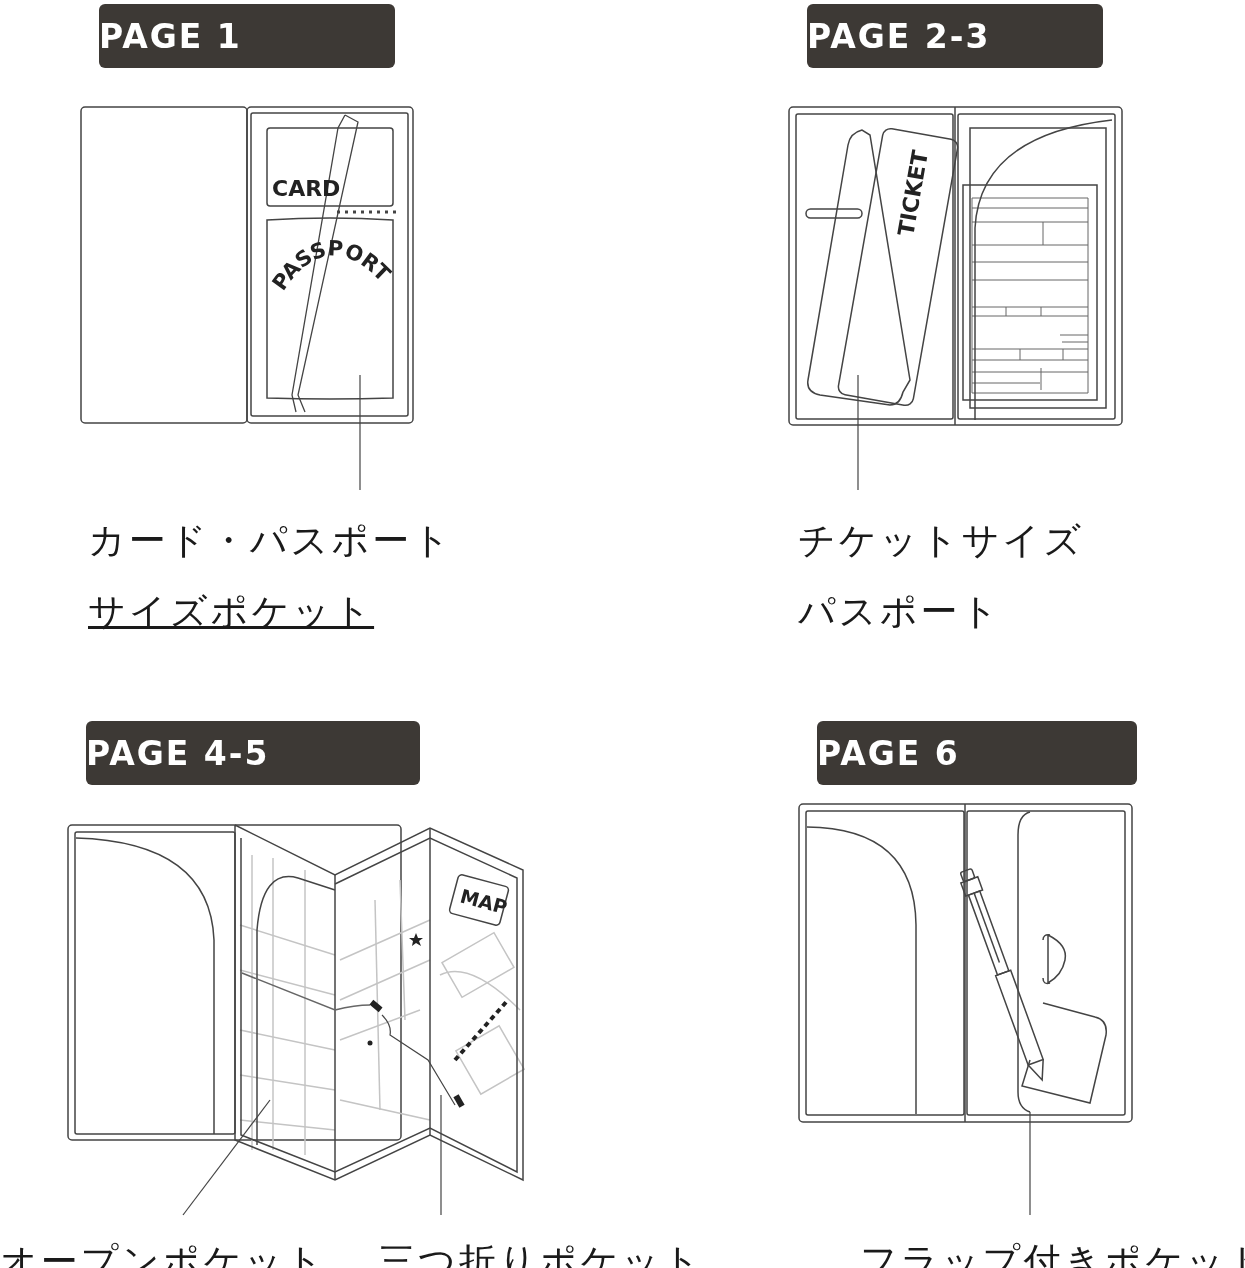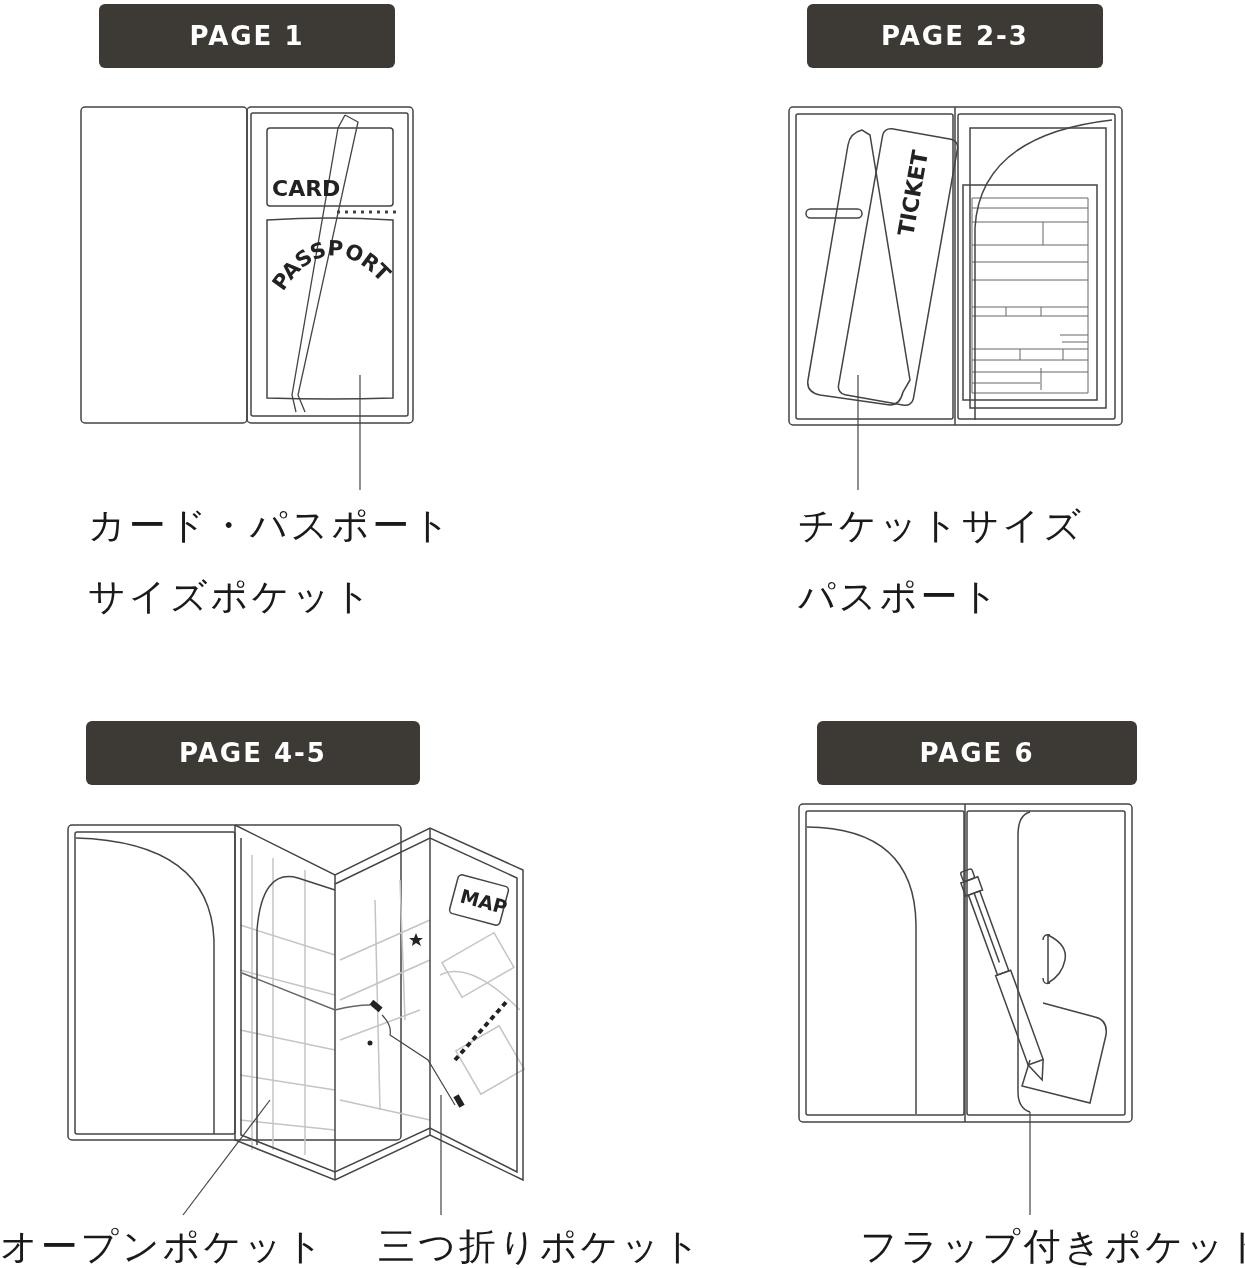--- a/index.html
+++ b/index.html
@@ -1,21 +1,21 @@
 <!DOCTYPE html>
 <html><head>
 <meta charset="utf-8">
 <style>
   html,body{margin:0;padding:0;background:#ffffff;}
   body{width:1245px;height:1268px;position:relative;overflow:hidden;font-family:"DejaVu Sans",sans-serif;color:#222;}
   .badge{position:absolute;height:64px;background:#3d3935;border-radius:6px;color:#fff;
-         display:flex;align-items:center;justify-content:center;font-family:"DejaVu Sans",sans-serif;
-         font-weight:bold;font-size:26px;letter-spacing:2px;}
+         display:flex;align-items:center;font-family:"DejaVu Sans",sans-serif;
+         font-weight:bold;font-size:33px;letter-spacing:2px;}
   .caption{position:absolute;font-size:37px;line-height:1;color:#1a1a1a;white-space:nowrap;letter-spacing:3px;
-           font-family:"DejaVu Sans",sans-serif;}
+           font-family:"DejaVu Sans",sans-serif;margin-top:15px;}
   svg.ill{position:absolute;overflow:visible;}
   svg.ill *{vector-effect:non-scaling-stroke;}
   .lbl{font-family:"DejaVu Sans",sans-serif;font-weight:bold;fill:#222;}
 </style>
 </head>
 <body>
 
 <div class="badge" style="left:99px;top:4px;width:296px;">
   <span>PAGE 1</span>
 </div>
@@ -41,21 +41,21 @@
     <textPath href="#passArc">PASSPORT</textPath>
   </text>
   <defs>
       <path id="passArc" d="M283 292 Q330 220 388 290"></path>
     </defs>
 
   <line x1="360" y1="375" x2="360" y2="490" stroke="#444" stroke-width="1.2"></line>
 </svg>
 
 <div class="caption" style="left:88px;top:507px;">カード・パスポート</div>
-<div class="caption" style="left:88px;top:578px;">サイズポケット</div>
+<div class="caption" style="left:88px;top:578px;text-decoration:underline;">サイズポケット</div>
 
 <div class="badge" style="left:807px;top:4px;width:296px;">
   <span>PAGE 2-3</span>
 </div>
 
 <svg class="ill" style="left:0;top:0;" width="1245" height="1268">
   <g fill="none" stroke="#444" stroke-width="1.5">
     <rect x="789" y="107" width="333" height="318" rx="4"></rect>
     <rect x="796" y="114" width="157" height="305" rx="2"></rect>
     <rect x="958" y="114" width="157" height="305" rx="2"></rect>

